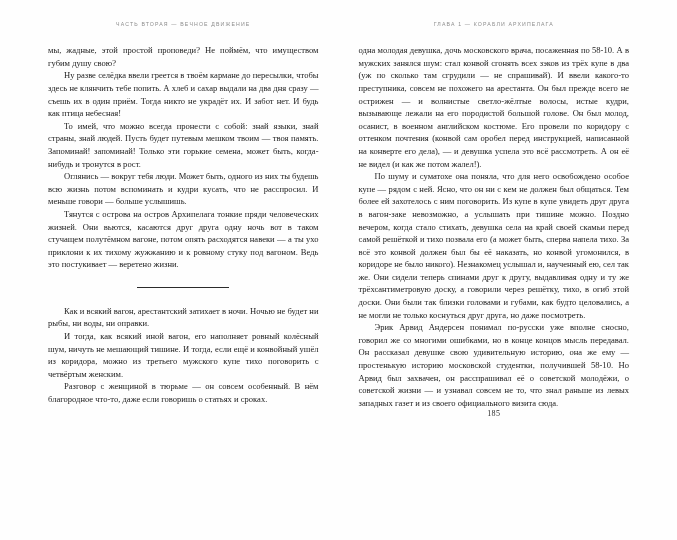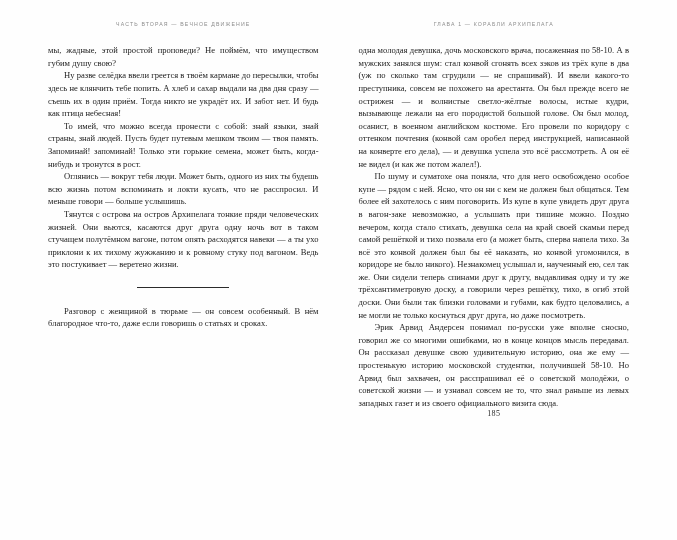--- a/index.html
+++ b/index.html
@@ -97,27 +97,29 @@
 
 <div class="spread">
 
   <div class="page page-left">
     <div class="running-head">ЧАСТЬ ВТОРАЯ — ВЕЧНОЕ ДВИЖЕНИЕ</div>
 
     <div class="body-col">
       <p class="cont">мы, жадные, этой простой проповеди? Не поймём, что имуществом губим душу свою?</p>
       <p>Ну разве селёдка ввели греется в твоём кармане до пересылки, чтобы здесь не клянчить тебе попить. А хлеб и сахар выдали на два дня сразу — съешь их в один приём. Тогда никто не украдёт их. И забот нет. И будь как птица небесная!</p>
       <p>То имей, что можно всегда пронести с собой: знай языки, знай страны, знай людей. Пусть будет путевым мешком твоим — твоя память. Запоминай! запоминай! Только эти горькие семена, может быть, когда-нибудь и тронутся в рост.</p>
-      <p>Оглянись — вокруг тебя люди. Может быть, одного из них ты будешь всю жизнь потом вспоминать и локти кусать, что не расспросил. И меньше говори — больше услышишь.</p>
+      <p>Оглянись — вокруг тебя люди. Может быть, одного из них ты будешь всю жизнь потом вспоминать и кудри кусать, что не расспросил. И меньше говори — больше услышишь.</p>
       <p>Тянутся с острова на остров Архипелага тонкие пряди человеческих жизней. Они вьются, касаются друг друга одну ночь вот в таком стучащем полутёмном вагоне, потом опять расходятся навеки — а ты ухо приклони к их тихому жужжанию и к ровному стуку под вагоном. Ведь это постукивает — веретено жизни.</p>
 
       <div class="divider-wrap">
         <div class="divider"></div>
       </div>
 
+      <p>Как и всякий вагон, арестантский затихает в ночи. Ночью не будет ни рыбы, ни воды, ни оправки.</p>
+      <p>И тогда, как всякий иной вагон, его наполняет ровный колёсный шум, ничуть не мешающий тишине. И тогда, если ещё и конвойный ушёл из коридора, можно из третьего мужского купе тихо поговорить с четвёртым женским.</p>
       <p>Разговор с женщиной в тюрьме — он совсем особенный. В нём благородное что-то, даже если говоришь о статьях и сроках.</p>
     </div>
 
     <div class="spacer"></div>
   </div>
 
   <div class="page page-right">
     <div class="running-head">ГЛАВА 1 — КОРАБЛИ АРХИПЕЛАГА</div>
 
     <div class="body-col">

